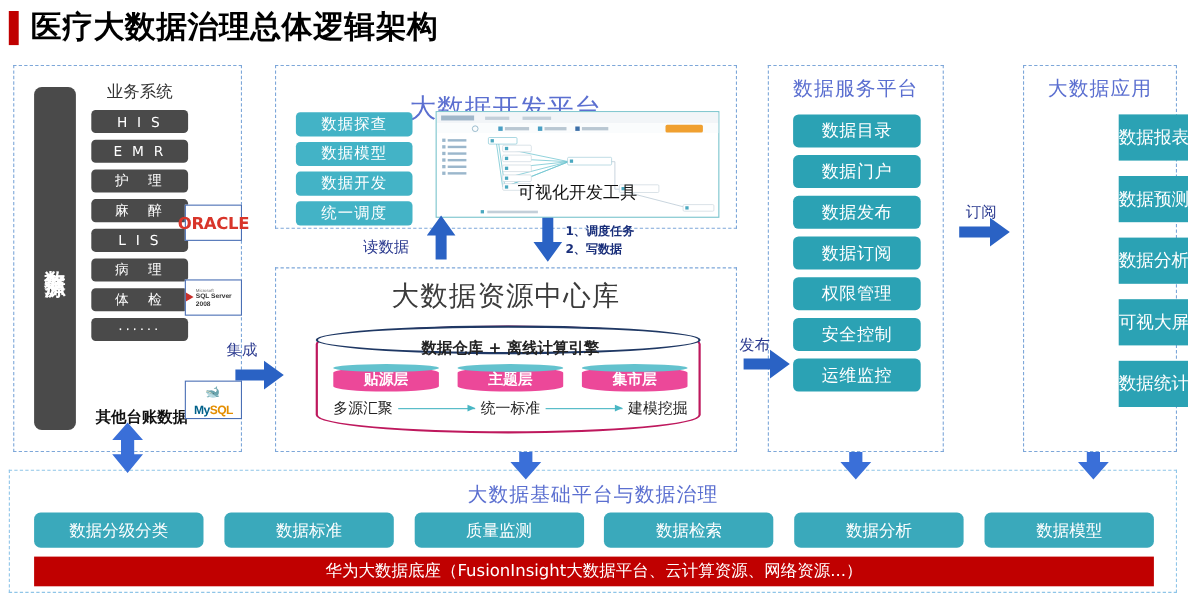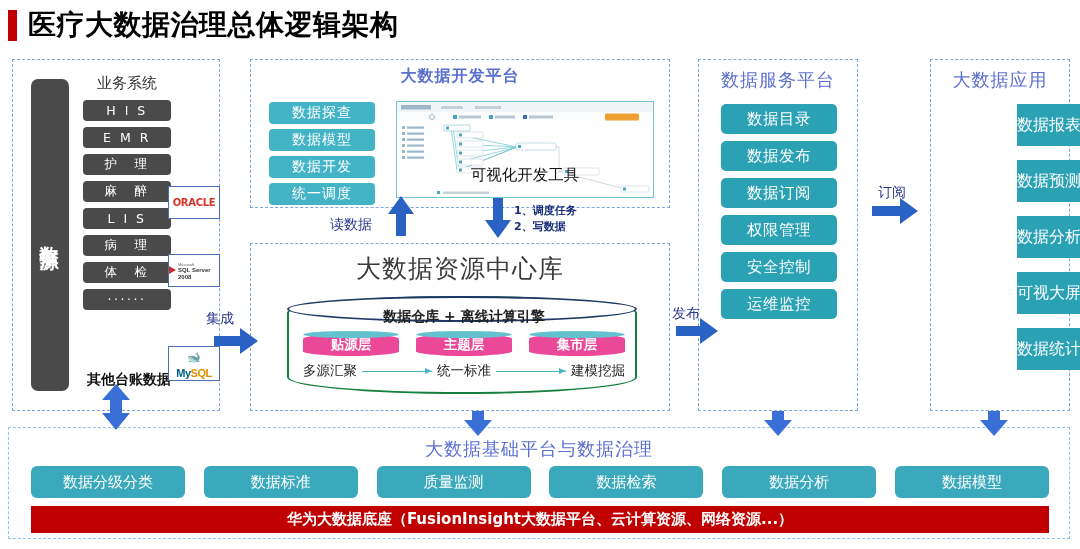--- a/index.html
+++ b/index.html
@@ -41,54 +41,54 @@
     font-size: 12.5px; letter-spacing: 2.5px; font-family: "DejaVu Sans", sans-serif;
   }
   .src-foot { position: absolute; left: 62px; top: 311px; width: 108px; text-align: center;
     font-size: 14px; font-weight: bold; color: #111; font-family: "DejaVu Sans", sans-serif; }
 
   .logo-box { position: absolute; background: #fff; border: 1.2px solid #4a6fb5;
     display: flex; align-items: center; justify-content: center; }
   #logo-oracle { left: 155px; top: 126px; width: 52px; height: 33px; }
   #logo-mssql  { left: 155px; top: 194px; width: 52px; height: 33px; }
   #logo-mysql  { left: 155px; top: 286px; width: 52px; height: 35px; }
-  .lg-oracle { font-size: 10px; font-weight: bold; color: #d8352a; letter-spacing: -0.3px;
+  .lg-oracle { font-size: 15px; font-weight: bold; color: #d8352a; letter-spacing: -0.3px;
     font-family: "DejaVu Sans", sans-serif; }
   .lg-mssql { display: flex; align-items: center; gap: 2px; }
   .lg-mssql .flag { width: 0; height: 0; border-left: 7px solid #c9302c;
     border-top: 4px solid transparent; border-bottom: 4px solid transparent; }
   .lg-mssql .txt { font-size: 6px; font-weight: bold; color: #333; line-height: 1.05; text-align: left; }
   .lg-mssql .txt .ms { font-size: 4px; color: #666; font-weight: normal; }
   .lg-mysql { text-align: center; line-height: 1; }
   .lg-mysql .dolphin { font-size: 11px; color: #7aa8cc; }
   .lg-mysql .word { font-size: 11px; font-weight: bold; letter-spacing: -0.5px; }
   .lg-mysql .word .my { color: #00618a; }
   .lg-mysql .word .sql { color: #e48e00; }
 
   
   #panel-dev { left: 250px; top: 59px; width: 420px; height: 149px; }
-  #panel-dev .panel-title { margin-top: 6px; font-size: 16px; font-weight: bold; }
+  #panel-dev .panel-title { margin-top: 22px; font-size: 24px; }
   .dev-btns { position: absolute; left: 18px; top: 42px; width: 106px;
     display: flex; flex-direction: column; gap: 5px; }
   .btn-teal-lt {
     height: 22px; background: #43b3c6; border-radius: 4px; color: #fff;
     display: flex; align-items: center; justify-content: center;
     font-size: 14px; letter-spacing: 1px; font-family: Liberation Mono, monospace;
   }
   .shot { position: absolute; left: 145px; top: 41px; width: 258px; height: 97px;
     border: 1px solid #79c3cc; background: #fff; overflow: hidden; }
   .shot-cap { position: absolute; left: 145px; top: 105px; width: 258px; text-align: center;
     font-size: 15.5px; color: #111; font-family: "DejaVu Serif", serif; z-index: 4; }
 
   
   #panel-center { left: 250px; top: 243px; width: 420px; height: 168px; }
   #panel-center .panel-title { margin-top: 8px; font-size: 25px; color: #3b3b3b;
     font-family: "DejaVu Serif", serif; }
   .cyl { position: absolute; left: 36px; top: 52px; width: 350px; height: 98px;
-    border: 2px solid #15803d; border-radius: 50% / 17%; background: #fff; }
+    border: 2px solid #be185d; border-radius: 50% / 17%; background: #fff; }
   .cyl-top { position: absolute; left: -2px; top: -2px; width: 350px; height: 26px;
     border: 2px solid #1f3864; border-radius: 50%; background: #fff; }
   .cyl-head { position: absolute; left: 0; top: 10px; width: 350px; text-align: center;
     font-size: 14px; font-weight: bold; color: #222; z-index: 3;
     font-family: "DejaVu Sans", sans-serif; }
   .layers { position: absolute; left: 14px; top: 36px; width: 322px;
     display: flex; justify-content: space-between; z-index: 3; }
   .layer-cyl { position: relative; width: 96px; height: 22px;
     background: #ec4899; border-radius: 50% / 22%; display: flex;
     align-items: center; justify-content: center; color: #fff; font-size: 13.5px;
@@ -127,21 +127,21 @@
   #panel-gov { left: 8px; top: 427px; width: 1062px; height: 112px;
     border: 1.5px dashed #8fc5e8; }
   #panel-gov .panel-title { margin-top: 9px; font-size: 18px; }
   .gov-btns { position: absolute; left: 22px; top: 38px; width: 1018px;
     display: flex; justify-content: space-between; }
   .btn-gov { width: 154px; height: 32px; background: #3aa9bb; border-radius: 6px;
     color: #fff; display: flex; align-items: center; justify-content: center;
     font-size: 15px; font-family: "DejaVu Serif", serif; }
   .red-bar { position: absolute; left: 22px; top: 78px; width: 1018px; height: 27px;
     background: #c00000; color: #fff; display: flex; align-items: center;
-    justify-content: center; font-size: 15px; font-weight: bold;
+    justify-content: center; font-size: 15px; font-weight: normal;
     font-family: "DejaVu Sans", sans-serif; }
   .lbl { position: absolute; font-size: 14px; color: #2b3a8f;
     font-family: "DejaVu Serif", serif; white-space: nowrap; }
   .lbl-sm { position: absolute; font-size: 11px; font-weight: bold; color: #1a2f7a;
     font-family: "DejaVu Sans", sans-serif; white-space: nowrap; line-height: 1.45; }
 
   svg.arrow-svg { position: absolute; overflow: visible; }
 </style>
 </head>
 <body>
@@ -279,20 +279,21 @@
       <span class="flow-a"></span>
       <span class="flow-t">建模挖掘</span>
     </div>
   </div>
 </div>
 
 <div class="panel" id="panel-service">
   <div class="panel-title">数据服务平台</div>
   <div class="svc-btns">
     <div class="btn-teal">数据目录</div>
+    <div class="btn-teal">数据门户</div>
     <div class="btn-teal">数据发布</div>
     <div class="btn-teal">数据订阅</div>
     <div class="btn-teal">权限管理</div>
     <div class="btn-teal">安全控制</div>
     <div class="btn-teal">运维监控</div>
   </div>
 </div>
 
 <div class="panel" id="panel-app">
   <div class="panel-title">大数据应用</div>

